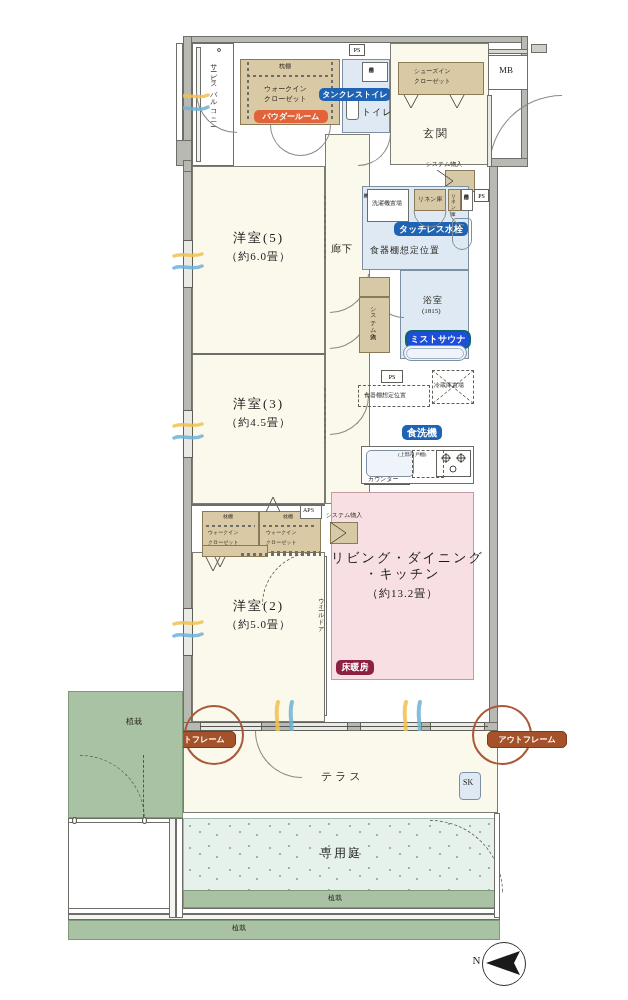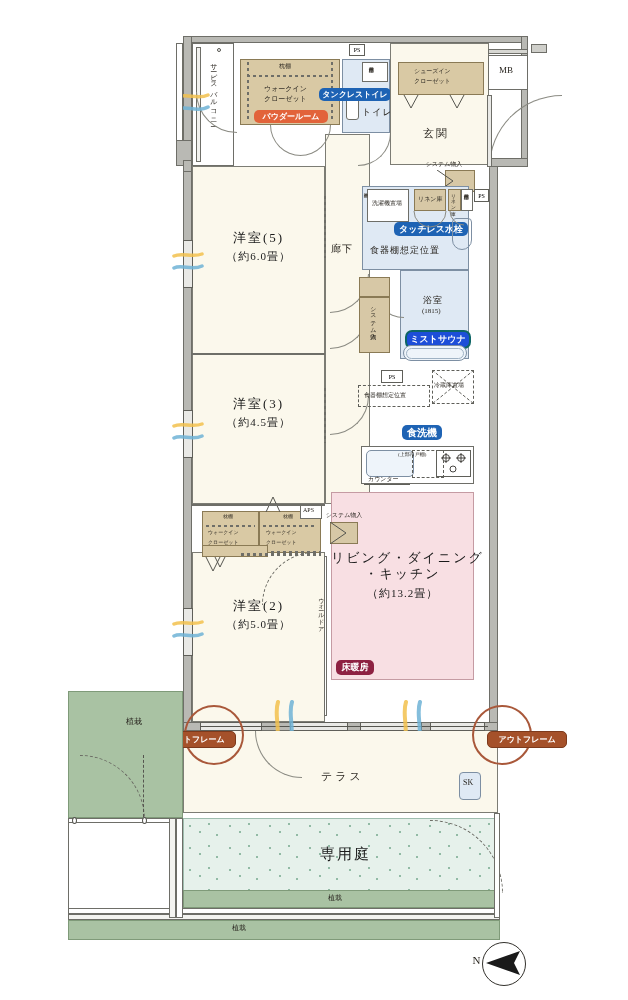--- a/index.html
+++ b/index.html
@@ -305,21 +305,21 @@
   <div class="abs green" style="left:68px;top:691px;width:115px;height:127px;"></div>
   <div class="small-lab" style="left:126px;top:718px;font-size:8px;">植栽</div>
   <div class="door-arc-d" style="left:80px;top:755px;width:64px;height:64px;border-radius:0 100% 0 0;border-bottom:none;border-left:none;"></div>
   <div class="abs" style="left:143px;top:755px;width:1px;height:62px;border-left:1px dashed #55554f;"></div>
 
   <div class="abs" style="left:68px;top:818px;width:115px;height:5px;background:#ffffff;border:1px solid #6e6e68;"></div>
   <div class="abs" style="left:72px;top:817px;width:5px;height:7px;background:#fff;border:1px solid #55554f;border-radius:50%;"></div>
   <div class="abs" style="left:142px;top:817px;width:5px;height:7px;background:#fff;border:1px solid #55554f;border-radius:50%;"></div>
 
   <div class="abs grass" style="left:183px;top:818px;width:317px;height:78px;border:1px solid #9ebdae;"></div>
-  <div class="small-lab" style="left:320px;top:847px;font-size:15px;letter-spacing:2px;color:#1a1a1a;">専用庭</div>
+  <div class="small-lab" style="left:320px;top:847px;font-size:12px;letter-spacing:2px;color:#1a1a1a;">専用庭</div>
   <div class="door-arc-d" style="left:430px;top:820px;width:72px;height:72px;border-radius:0 100% 0 0;border-bottom:none;border-left:none;"></div>
 
   <div class="abs green" style="left:183px;top:890px;width:317px;height:18px;"></div>
   <div class="small-lab" style="left:328px;top:895px;font-size:7px;">植栽</div>
 
   <div class="abs" style="left:68px;top:908px;width:432px;height:6px;background:#ffffff;border:1px solid #6e6e68;"></div>
   <div class="abs" style="left:68px;top:914px;width:432px;height:6px;background:#f4f4f1;border:1px solid #6e6e68;"></div>
   <div class="abs green" style="left:68px;top:920px;width:432px;height:20px;"></div>
   <div class="small-lab" style="left:232px;top:925px;font-size:7px;">植栽</div>
 

